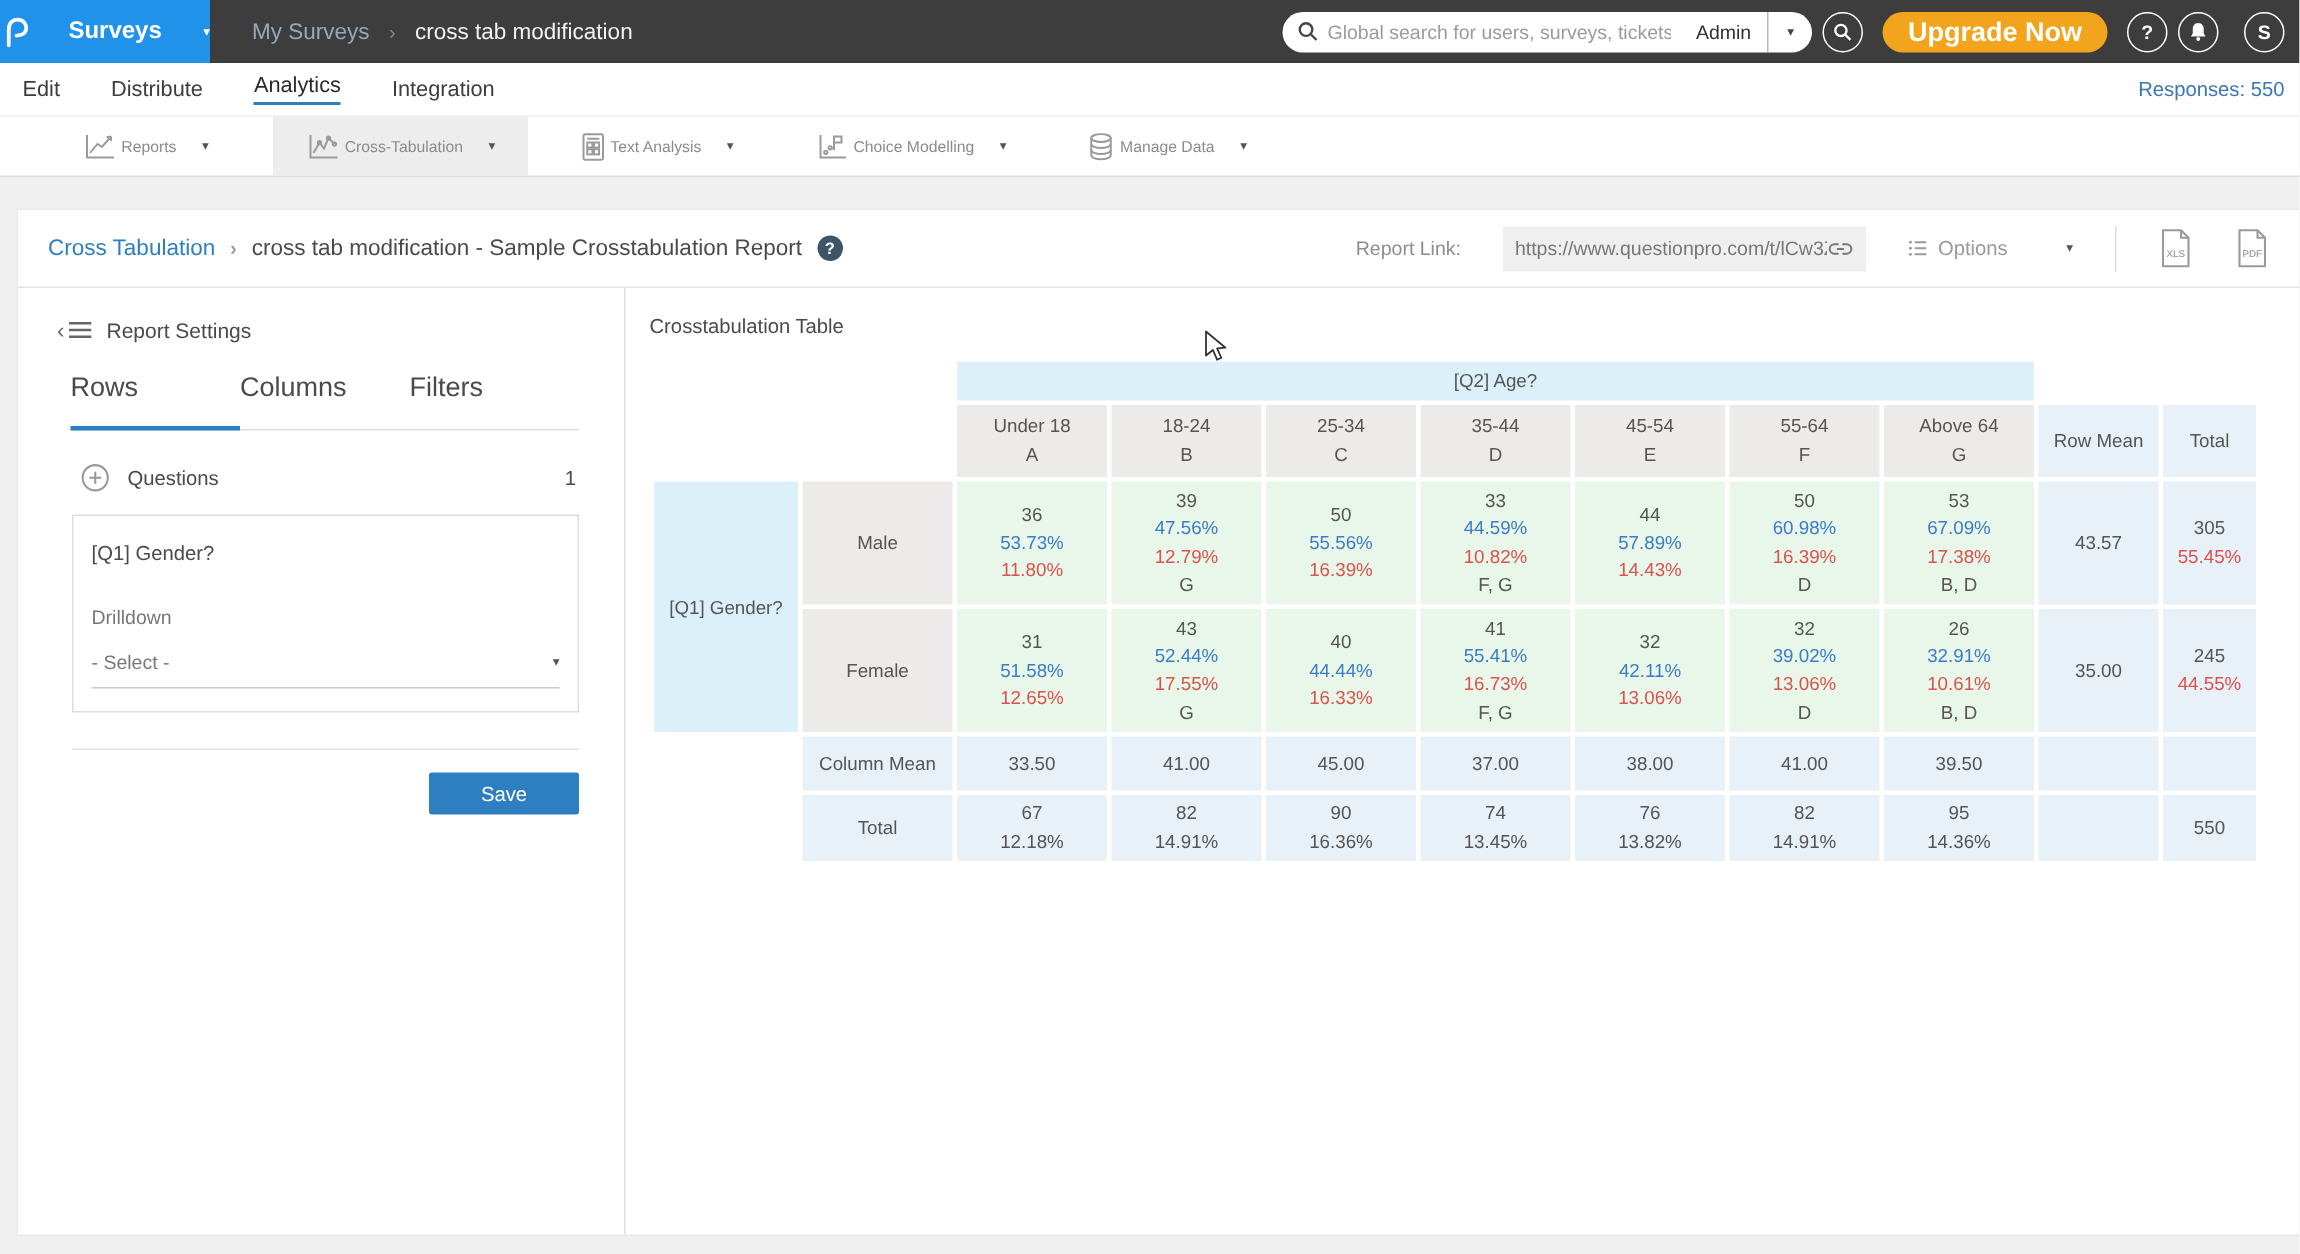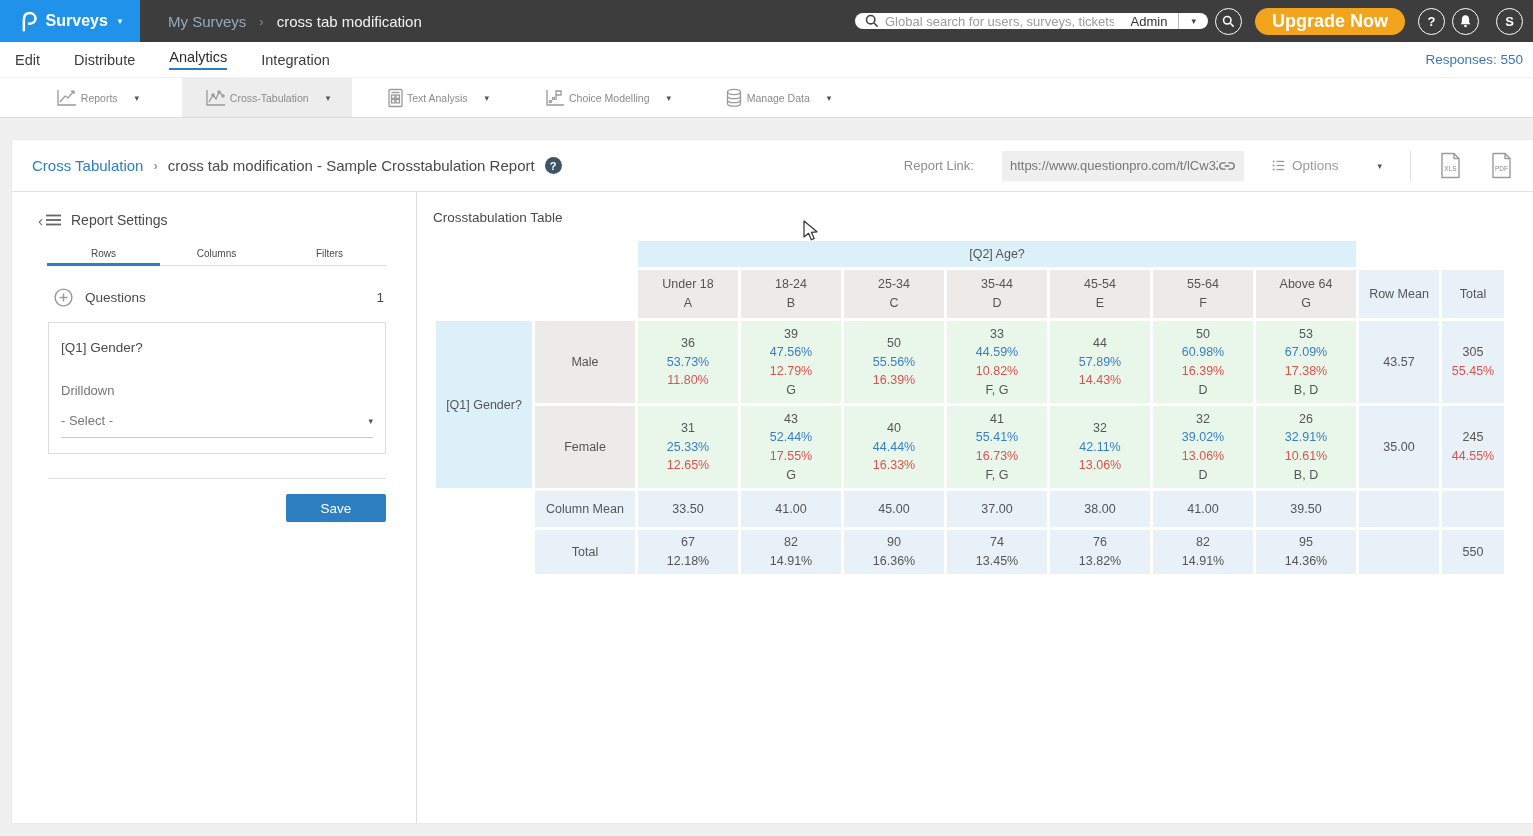--- a/index.html
+++ b/index.html
@@ -3,29 +3,29 @@
 <meta charset="utf-8">
 <style>
   * { margin:0; padding:0; box-sizing:border-box; }
   html,body { width:1533px; height:836px; overflow:hidden;
     font-family:"Liberation Sans","DejaVu Sans",sans-serif; }
   body { background:#f0f0f0; }
 
   
   .topbar { height:42px; background:#3d3d3d; display:flex; align-items:center; }
   .logo-block { width:140px; height:42px; background:var(--brand-blue,#2192ea);
-    display:flex; align-items:center; justify-content:center; gap:8px;
+    display:flex; align-items:center; justify-content:space-between; gap:8px;
     color:#fff; font-size:16px; font-weight:bold; cursor:pointer; }
   .logo-caret { font-size:9px; margin-left:2px; }
   .top-crumbs { display:flex; align-items:center; gap:13px; margin-left:28px; font-size:15px; }
   .crumb-dim { color:#94aabb; cursor:pointer; }
   .crumb-sep { color:#8a8a8a; font-size:13px; }
   .crumb-name { color:#f2f2f2; }
   .topbar-right { margin-left:auto; display:flex; align-items:center; gap:7px; padding-right:10px; }
-  .search-pill { width:353px; height:16px; background:#fff; border-radius:14px;
+  .search-pill { width:353px; height:27px; background:#fff; border-radius:14px;
     display:flex; align-items:center; padding-left:10px; overflow:hidden; }
   .search-pill svg { flex:none; }
   .search-pill input { flex:1; border:none; outline:none; font-size:13px; color:#333;
     padding:0 6px; font-family:inherit; background:transparent; min-width:0; }
   .search-pill input::placeholder { color:#9b9b9b; }
   .pill-admin { font-size:13px; color:#333; padding:0 11px; }
   .pill-div { width:1px; height:27px; background:#b9b9b9; }
   .pill-caret { padding:0 12px; color:#444; font-size:9px; cursor:pointer; }
   .circle-btn { width:27px; height:27px; border:1.7px solid #fff; border-radius:50%;
     color:#fff; display:flex; align-items:center; justify-content:center;
@@ -77,21 +77,21 @@
   .export-btn { cursor:pointer; display:flex; }
 
   
   .content { flex:1; display:flex; min-height:0; }
   .settings { width:405px; flex:none; border-right:1px solid #ddd; padding-top:20px; }
   .rs-head { display:flex; align-items:center; gap:10px; padding-left:26px;
     color:#4a4a4a; font-size:14px; }
   .collapse-ic { display:flex; align-items:center; gap:3px; color:#666; cursor:pointer; }
   .collapse-ic .lt { font-size:15px; line-height:1; }
   .tabs { display:flex; margin:20px 30px 0 35px; border-bottom:1px solid #ddd; }
-  .tab { flex:1; text-align:center; font-size:10px; color:#4a4a4a; padding-bottom:4px;
+  .tab { flex:1; text-align:left; font-size:18px; color:#4a4a4a; padding-bottom:15px;
     border-bottom:3px solid transparent; margin-bottom:-1px; cursor:pointer; }
   .tab.active { border-bottom-color:var(--link-blue,#2d7fc1); }
   .q-row { display:flex; align-items:center; gap:12px; margin:22px 32px 0 42px;
     font-size:13.5px; color:#4a4a4a; }
   .q-count { margin-left:auto; }
   .q-card { margin:15px 30px 0 36px; border:1px solid #ddd;
     padding:17px 12px 15px 12px; font-size:13.5px; color:#4a4a4a; }
   .drill-label { margin-top:28px; color:#777; font-size:13px; }
   .select-row { margin-top:15px; border-bottom:1px solid #ccc; display:flex;
     justify-content:space-between; align-items:center; padding-bottom:9px;
@@ -441,21 +441,21 @@
               <td class="bg-lblue">43.57</td>
               <td class="bg-lblue">
                 <div class="l cl-count">305</div>
                 <div class="l cl-cpct">55.45%</div>
               </td>
             </tr>
             <tr>
               <td class="bg-gray">Female</td>
               <td class="bg-green">
                 <div class="l cl-count">31</div>
-                <div class="l cl-rpct">25.33%</div>
+                <div class="l cl-rpct">51.58%</div>
                 <div class="l cl-cpct">12.65%</div>
               </td>
               <td class="bg-green">
                 <div class="l cl-count">43</div>
                 <div class="l cl-rpct">52.44%</div>
                 <div class="l cl-cpct">17.55%</div>
                 <div class="l cl-sig">G</div>
               </td>
               <td class="bg-green">
                 <div class="l cl-count">40</div>

